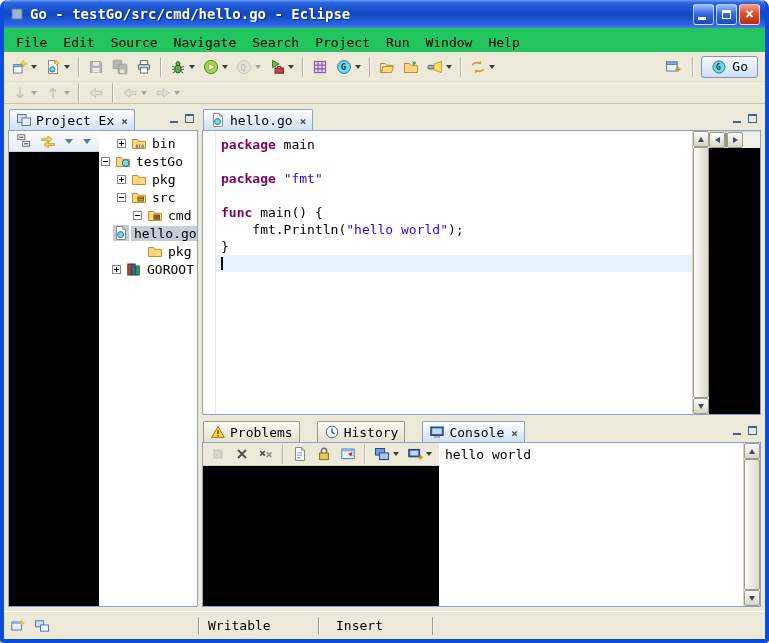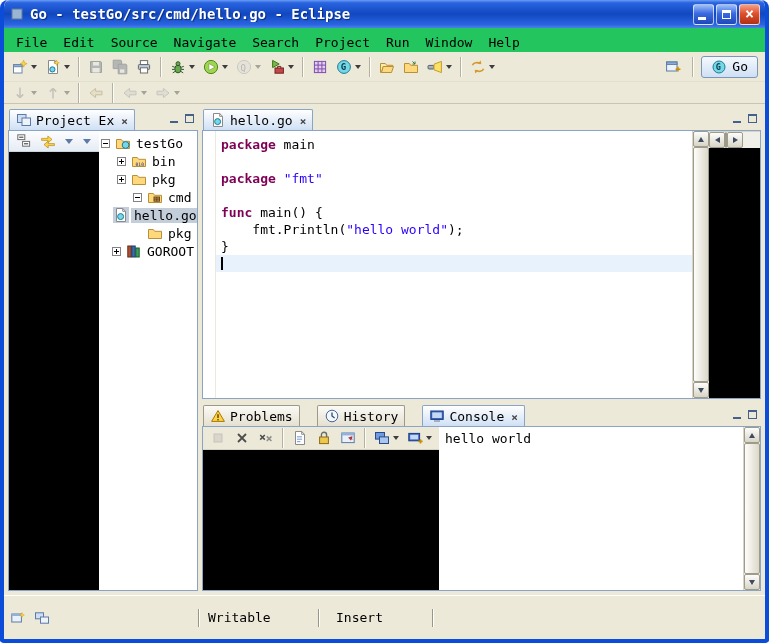--- a/index.html
+++ b/index.html
@@ -90,21 +90,21 @@
   .arr-down{border-left:3.5px solid transparent;border-right:3.5px solid transparent;border-top:5px solid #3e4a60}
   .arr-left{border-top:3.5px solid transparent;border-bottom:3.5px solid transparent;border-right:5px solid #3e4a60}
   .arr-right{border-top:3.5px solid transparent;border-bottom:3.5px solid transparent;border-left:5px solid #3e4a60}
   
   .constatus{height:20px;min-height:20px;display:flex;align-items:center;padding:0 5px;background:#ece9d8;white-space:nowrap;overflow:hidden}
   .contoolbar{height:23px;min-height:23px;display:flex;align-items:center;justify-content:flex-end;background:#ece9d8;
     padding:0 3px;border-bottom:1px solid #d6d2c2}
   .conout{flex:1;display:flex;min-height:0;background:#fff}
   .contxt{flex:1;padding:4px 6px;white-space:pre}
   
-  .statusbar{height:44px;min-height:26px;display:flex;align-items:center;background:#ece9d8;border-top:1px solid #fff}
+  .statusbar{height:28px;min-height:26px;display:flex;align-items:center;background:#ece9d8;border-top:1px solid #fff}
   .sbcell{height:100%;display:flex;align-items:center}
   .c1{width:194px;padding-left:6px;gap:8px}
   .c2{width:118px;padding-left:8px}
   .c3{width:112px;padding-left:16px}
   .rest{flex:1}
   .vgroove{width:2px;height:18px;border-left:1px solid #9a9684;border-right:1px solid #fff}
 </style>
 </head>
 <body>
 
@@ -373,50 +373,62 @@
                   <path d="M1.6 5.4h6.2V3L12 6.4 7.8 9.8V7.4H1.6z" fill="#ffd24a" stroke="#a88000" stroke-width="0.6"></path>
                   <path d="M14.4 10.6H8.2V8.2L4 11.6l4.2 3.4v-2.4h6.2z" fill="#ffd24a" stroke="#a88000" stroke-width="0.6"></path>
                 </svg>
               </span>
             </span>
           <span class="vmenu"></span>
           <span class="vmenu"></span>
         </div>
         <div class="tree" id="tree">
             <div class="trow">
+              <span class="tind" style="width: 18px;"></span>
+              <span class="texp plus"></span>
+              <span class="icon">
+                <svg viewBox="0 0 16 16" width="16" height="16">
+                  <path d="M1.5 4.5h4.8l1.4 1.8h6.8v7.2H1.5z" fill="#ffd87c" stroke="#b8903a"></path>
+                  <text x="4.6" y="12.6" font-size="4.6" fill="#1a2a80" font-family="DejaVu Sans Mono,monospace">010</text>
+                </svg>
+              </span>
+              <span class="tlabel">bin</span>
+            </div>
+            <div class="trow">
               <span class="tind" style="width: 2px;"></span>
               <span class="texp minus"></span>
               <span class="icon">
                 <svg viewBox="0 0 16 16" width="16" height="16">
                   <path d="M1.5 4.5h4.8l1.4 1.8h6.8v7.2H1.5z" fill="#ffd87c" stroke="#b8903a"></path>
                   <circle cx="10.6" cy="10" r="3.4" fill="#74d8e8" stroke="#1f7a94"></circle>
                 </svg>
               </span>
               <span class="tlabel">testGo</span>
             </div>
             <div class="trow">
               <span class="tind" style="width: 18px;"></span>
               <span class="texp plus"></span>
               <span class="icon">
                 <svg viewBox="0 0 16 16" width="16" height="16">
                   <path d="M1.5 4.5h4.8l1.4 1.8h6.8v7.2H1.5z" fill="#ffd87c" stroke="#b8903a"></path>
-                  <text x="4.6" y="12.6" font-size="4.6" fill="#1a2a80" font-family="DejaVu Sans Mono,monospace">010</text>
-                </svg>
-              </span>
-              <span class="tlabel">bin</span>
+                </svg>
+              </span>
+              <span class="tlabel">pkg</span>
             </div>
             <div class="trow">
               <span class="tind" style="width: 18px;"></span>
-              <span class="texp plus"></span>
+              <span class="texp minus"></span>
               <span class="icon">
                 <svg viewBox="0 0 16 16" width="16" height="16">
                   <path d="M1.5 4.5h4.8l1.4 1.8h6.8v7.2H1.5z" fill="#ffd87c" stroke="#b8903a"></path>
-                </svg>
-              </span>
-              <span class="tlabel">pkg</span>
+                  <rect x="7" y="8" width="5.5" height="4" fill="#e8a050" stroke="#8a5010"></rect>
+                  <path d="M7 9.6h5.5" stroke="#8a5010"></path>
+                </svg>
+              </span>
+              <span class="tlabel">src</span>
             </div>
             <div class="trow">
               <span class="tind" style="width: 34px;"></span>
               <span class="texp minus"></span>
               <span class="icon">
                 <svg viewBox="0 0 16 16" width="16" height="16">
                   <path d="M1.5 4.5h4.8l1.4 1.8h6.8v7.2H1.5z" fill="#ffd87c" stroke="#b8903a"></path>
                   <rect x="7" y="8" width="5.5" height="4.2" fill="#c89058" stroke="#6a4a18"></rect>
                   <path d="M9.75 8v4.2M7 10.1h5.5" stroke="#6a4a18"></path>
                 </svg>

